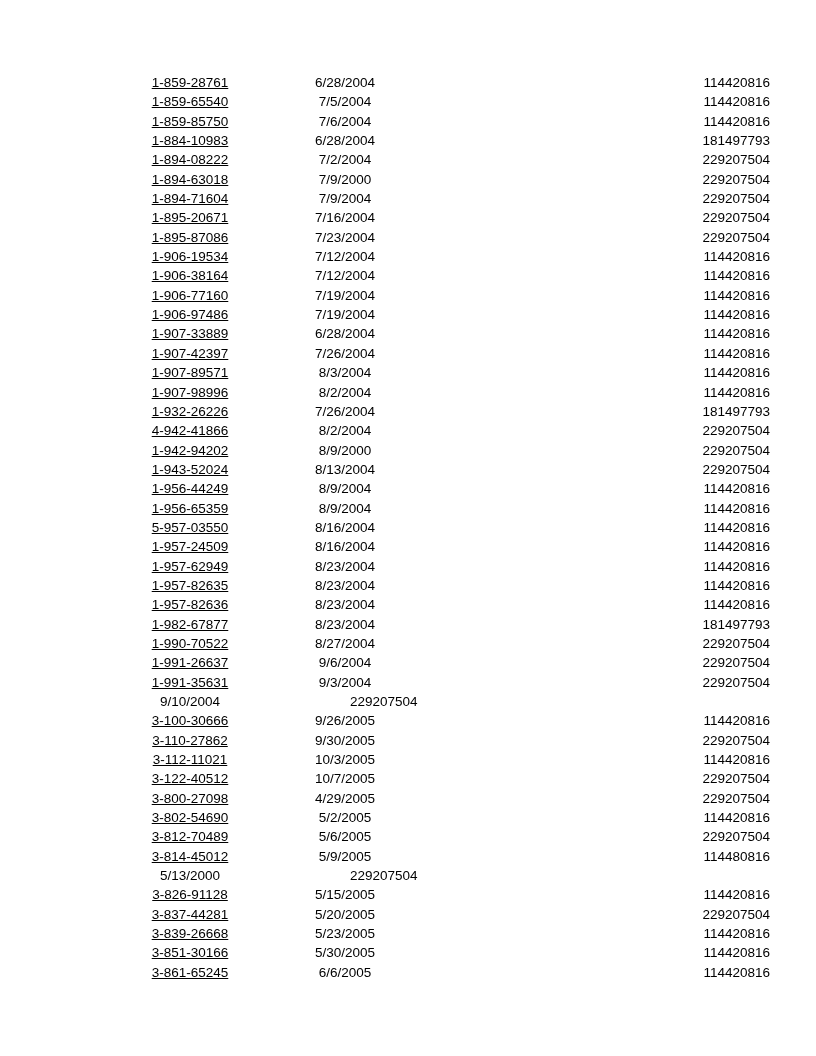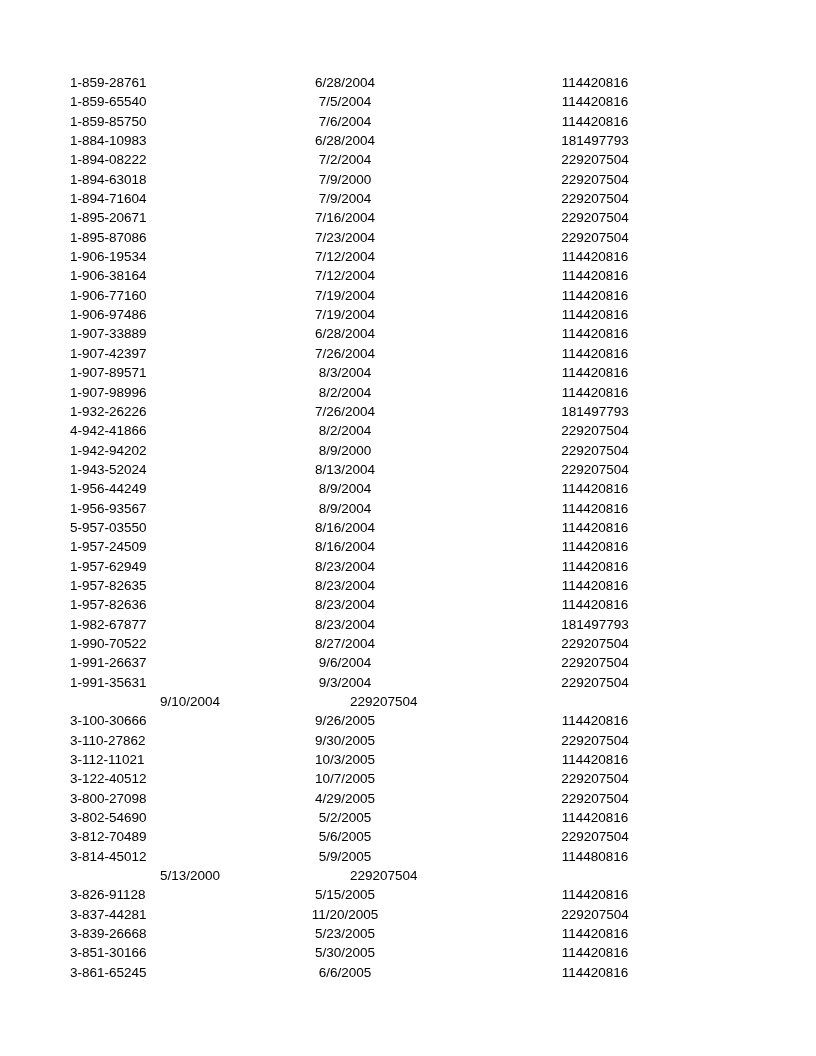--- a/index.html
+++ b/index.html
@@ -23,23 +23,23 @@
     width: 700px;
   }
   .row {
     display: grid;
     grid-template-columns: 240px 70px 1fr;
     height: 19.35px;
     line-height: 19.35px;
     font-size: 13.5px;
   }
   .cell { white-space: nowrap; }
-  .c1 { text-align: left; }
+  .c1 { text-align: center; text-decoration: underline; }
   .c2 { text-align: center; }
-  .c3 { text-align: center; padding-left: 40px; }
+  .c3 { text-align: right; padding-left: 40px; }
 </style>
 </head>
 <body>
 
 <div class="page">
   <div class="rows" id="rows-container">
   <div class="row">
     <span class="cell c1">1-859-28761</span>
     <span class="cell c2">6/28/2004</span>
     <span class="cell c3">114420816</span>
@@ -165,21 +165,21 @@
     <span class="cell c3">229207504</span>
   </div>
 
   <div class="row">
     <span class="cell c1">1-956-44249</span>
     <span class="cell c2">8/9/2004</span>
     <span class="cell c3">114420816</span>
   </div>
 
   <div class="row">
-    <span class="cell c1">1-956-93567</span>
+    <span class="cell c1">1-956-65359</span>
     <span class="cell c2">8/9/2004</span>
     <span class="cell c3">114420816</span>
   </div>
 
   <div class="row">
     <span class="cell c1">5-957-03550</span>
     <span class="cell c2">8/16/2004</span>
     <span class="cell c3">114420816</span>
   </div>
 
@@ -290,21 +290,21 @@
   </div>
 
   <div class="row">
     <span class="cell c1">3-826-91128</span>
     <span class="cell c2">5/15/2005</span>
     <span class="cell c3">114420816</span>
   </div>
 
   <div class="row">
     <span class="cell c1">3-837-44281</span>
-    <span class="cell c2">11/20/2005</span>
+    <span class="cell c2">5/20/2005</span>
     <span class="cell c3">229207504</span>
   </div>
 
   <div class="row">
     <span class="cell c1">3-839-26668</span>
     <span class="cell c2">5/23/2005</span>
     <span class="cell c3">114420816</span>
   </div>
 
   <div class="row">

